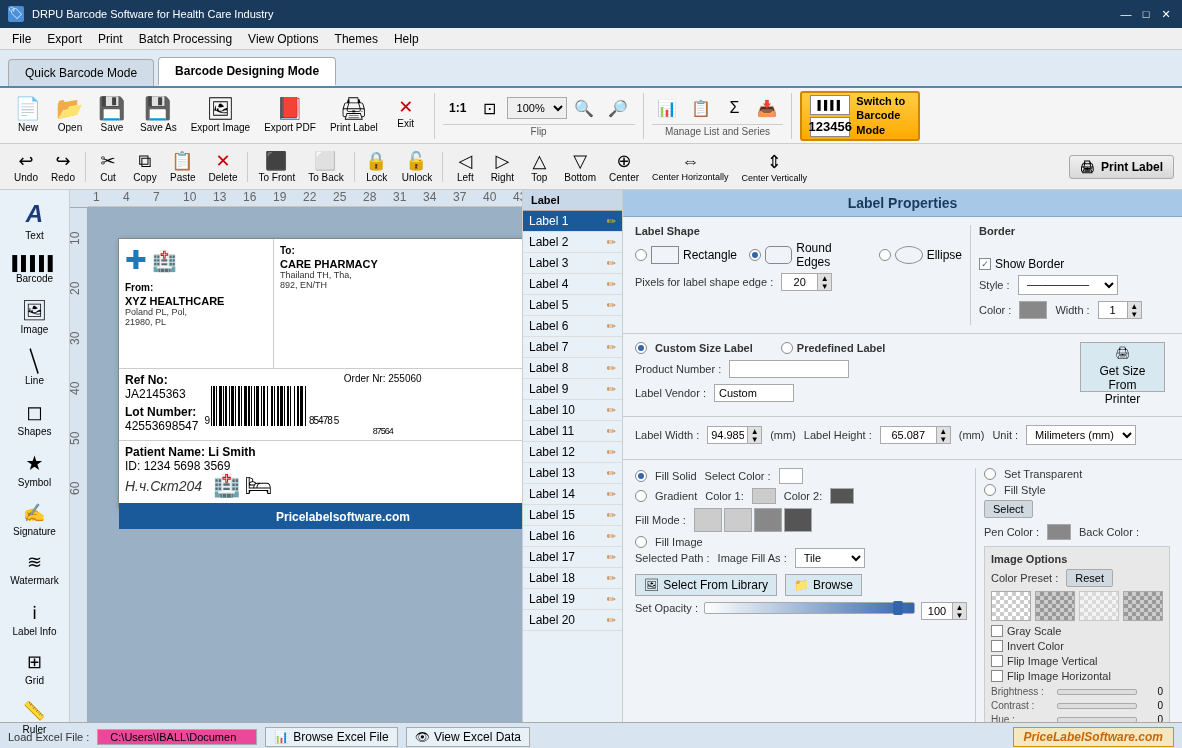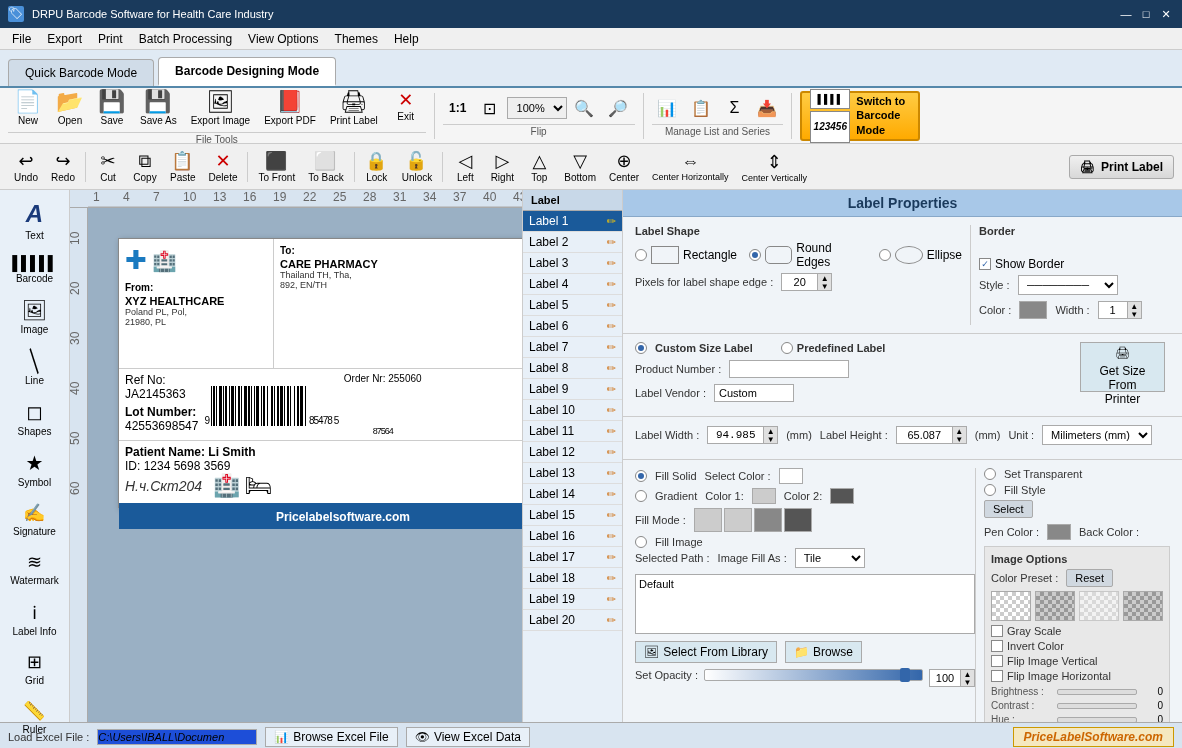--- a/index.html
+++ b/index.html
@@ -98,21 +98,21 @@
 
     .image-options-box { background: #e8e8e8; border: 1px solid #ccc; padding: 6px; margin-top: 4px; }
     .image-presets { display: flex; gap: 4px; }
     .img-preset { width: 40px; height: 30px; background: repeating-conic-gradient(#ccc 0% 25%, white 0% 50%) 0 0 / 8px 8px; border: 1px solid #aaa; }
     .img-preset2 { width: 40px; height: 30px; background: repeating-conic-gradient(#999 0% 25%, #ccc 0% 50%) 0 0 / 8px 8px; border: 1px solid #aaa; }
 
     .select-btn { background: #d0d8e0; border: 1px solid #aaa; padding: 2px 8px; font-size: 11px; cursor: pointer; border-radius: 2px; }
 
     
     .status-bar { background: #d8e4f0; border-top: 1px solid #aaa; height: 28px; display: flex; align-items: center; padding: 0 8px; gap: 8px; font-size: 11px; }
-    .status-input { border: 1px solid #aaa; padding: 1px 0; background: #1d4ed8; font-size: 11px; width: 160px; font-style: italic; }
+    .status-input { border: 1px solid #aaa; padding: 1px 12px; background: #ec4899; font-size: 11px; width: 160px; }
     .status-btn { background: #e8f0f8; border: 1px solid #aaa; padding: 2px 8px; cursor: pointer; font-size: 11px; display: flex; align-items: center; gap: 4px; }
     .watermark-logo { background: #f5e8c0; border: 1px solid #cc9900; padding: 2px 8px; font-size: 11px; font-style: italic; margin-left: auto; }
 
     
     .print-label-btn { background: linear-gradient(to bottom, #f0f0f0, #d8d8d8); border: 1px solid #aaa; padding: 4px 10px; cursor: pointer; display: flex; align-items: center; gap: 6px; font-size: 12px; font-weight: bold; border-radius: 3px; }
 
     
     .switch-mode-btn { background: linear-gradient(to bottom, #ffcc44, #ffaa00); border: 2px solid #cc8800; padding: 4px 8px; cursor: pointer; display: flex; align-items: center; gap: 6px; font-size: 11px; font-weight: bold; border-radius: 3px; min-width: 120px; }
     .zoom-input { width: 60px; border: 1px solid #aaa; padding: 2px 4px; text-align: center; }
 
@@ -200,21 +200,20 @@
       </div>
       <div class="toolbar-btn">
         <div class="btn-icon">🖨</div>
         <div class="btn-label">Print Label</div>
       </div>
       <div class="toolbar-btn">
         <div class="btn-icon" style="font-size:18px; color:#cc0000;">✕</div>
         <div class="btn-label">Exit</div>
       </div>
     </div>
-    <div class="tb1-lbl">File Tools</div>
   </div>
 
   <div style="width:1px; height:46px; background:#ccc; margin:0 6px;"></div>
 
   <div class="tb1-wrap">
     <div class="tb1-btns" style="align-items:center;">
       <div class="toolbar-btn" style="min-width:30px;">
         <div style="font-size:12px; font-weight:bold;">1:1</div>
       </div>
       <div class="toolbar-btn" style="min-width:30px;">
@@ -251,21 +250,21 @@
         </div>
     </div>
     <div class="tb1-lbl">Manage List and Series</div>
   </div>
 
   <div style="width:1px; height:46px; background:#ccc; margin:0 6px;"></div>
 
   <div class="switch-mode-btn" style="height:50px;">
     <div style="display:flex; flex-direction:column; gap:2px;">
       <div style="width:40px; height:20px; background:#fff; border:1px solid #888; display:flex; align-items:center; justify-content:center; font-size:9px;">▌▌▌▌</div>
-      <div style="width:40px; height:32px; background:#fff; border:1px solid #888; display:flex; align-items:center; justify-content:center; font-size:10px;font-style:italic;">123456</div>
+      <div style="width:40px; height:20px; background:#fff; border:1px solid #888; display:flex; align-items:center; justify-content:center; font-size:13px;">123456</div>
     </div>
     <div style="font-size:11px; font-weight:bold; line-height:1.3;">Switch to<br>Barcode<br>Mode</div>
   </div>
 </div>
 
 <div class="toolbar2">
   <div class="tb2-btn">
       <div class="b2icon">↩</div>
       <div class="b2label">Undo</div>
     </div>
@@ -447,21 +446,21 @@
           </div>
           <div class="label-right">
             <div class="from-label">To:</div>
             <div class="company-name">CARE PHARMACY</div>
             <div class="addr-text">Thailand TH, Tha,<br>892, EN/TH</div>
           </div>
         </div>
 
         <div class="label-mid">
           <div class="ref-section">
-            <div><span style="font-weight:normal;">Ref No:</span></div>
+            <div><span style="font-weight:bold;">Ref No:</span></div>
             <div>JA2145363</div>
             <div style="margin-top:4px; font-weight:bold;">Lot Number:</div>
             <div>42553698547</div>
           </div>
           <div class="barcode-area">
             <div style="font-size:10px; margin-bottom:2px;">Order Nr: 255060</div>
             <div style="font-family: monospace; font-size:11px; letter-spacing:-1px; background: white;">
               <div style="display:flex; gap:2px; align-items:flex-end;">
                 <span style="font-size:10px;">9</span>
                 <div style="display:flex; gap:0px; height:40px;">
@@ -731,21 +730,21 @@
             <span>Get Size From<br>Printer</span>
           </button>
         </div>
       </div>
     </div>
 
     <div class="rp-section">
       <div class="rp-row">
         <span class="rp-label">Label Width :</span>
         <div class="num-input-group">
-          <input class="num-input" type="text" value="94.985" style="width: 55px; font-family: Liberation Mono, monospace;">
+          <input class="num-input" type="text" value="94.985" style="width: 39px;">
           <div class="num-arrows">
             <button class="num-arrow">▲</button>
             <button class="num-arrow">▼</button>
           </div>
         </div>
         <span class="rp-label">(mm)</span>
         <span class="rp-label">Label Height :</span>
         <div class="num-input-group">
           <input class="num-input" type="text" value="65.087" style="width: 55px;">
           <div class="num-arrows">
@@ -756,21 +755,21 @@
         <span class="rp-label">(mm)</span>
         <span class="rp-label">Unit :</span>
         <select class="rp-select" style="width:110px;">
           <option>Milimeters (mm)</option>
           <option>Inches (in)</option>
         </select>
       </div>
     </div>
 
     <div class="rp-section">
-      <div style="display:flex; gap:0;">
+      <div style="display:flex; gap:8px;">
         <div style="flex:1;">
           <div class="fill-row" style="margin-bottom:4px;">
             <div class="radio-btn checked"></div>
             <span class="rp-label">Fill Solid</span>
             <span class="rp-label">Select Color :</span>
             <div class="color-box color-box-white" style="cursor:pointer;"></div>
           </div>
           <div class="fill-row" style="margin-bottom:4px;">
             <div class="radio-btn"></div>
             <span class="rp-label">Gradient</span>
@@ -792,21 +791,20 @@
             <div class="radio-btn"></div>
             <span class="rp-label">Fill Image</span>
           </div>
           <div class="rp-row">
             <span class="rp-label">Selected Path :</span>
             <span class="rp-label">Image Fill As :</span>
             <select class="rp-select" style="width:70px;">
               <option>Tile</option><option>Stretch</option><option>Center</option>
             </select>
           </div>
-          <textarea class="text-area-rp" style="height: 60px;">Default</textarea>
           <div class="rp-row" style="margin-top:4px;">
             <button class="lib-btn">
               <span>🖼</span>
               <span>Select From Library</span>
             </button>
             <button class="lib-btn">
               <span>📁</span>
               <span>Browse</span>
             </button>
           </div>

